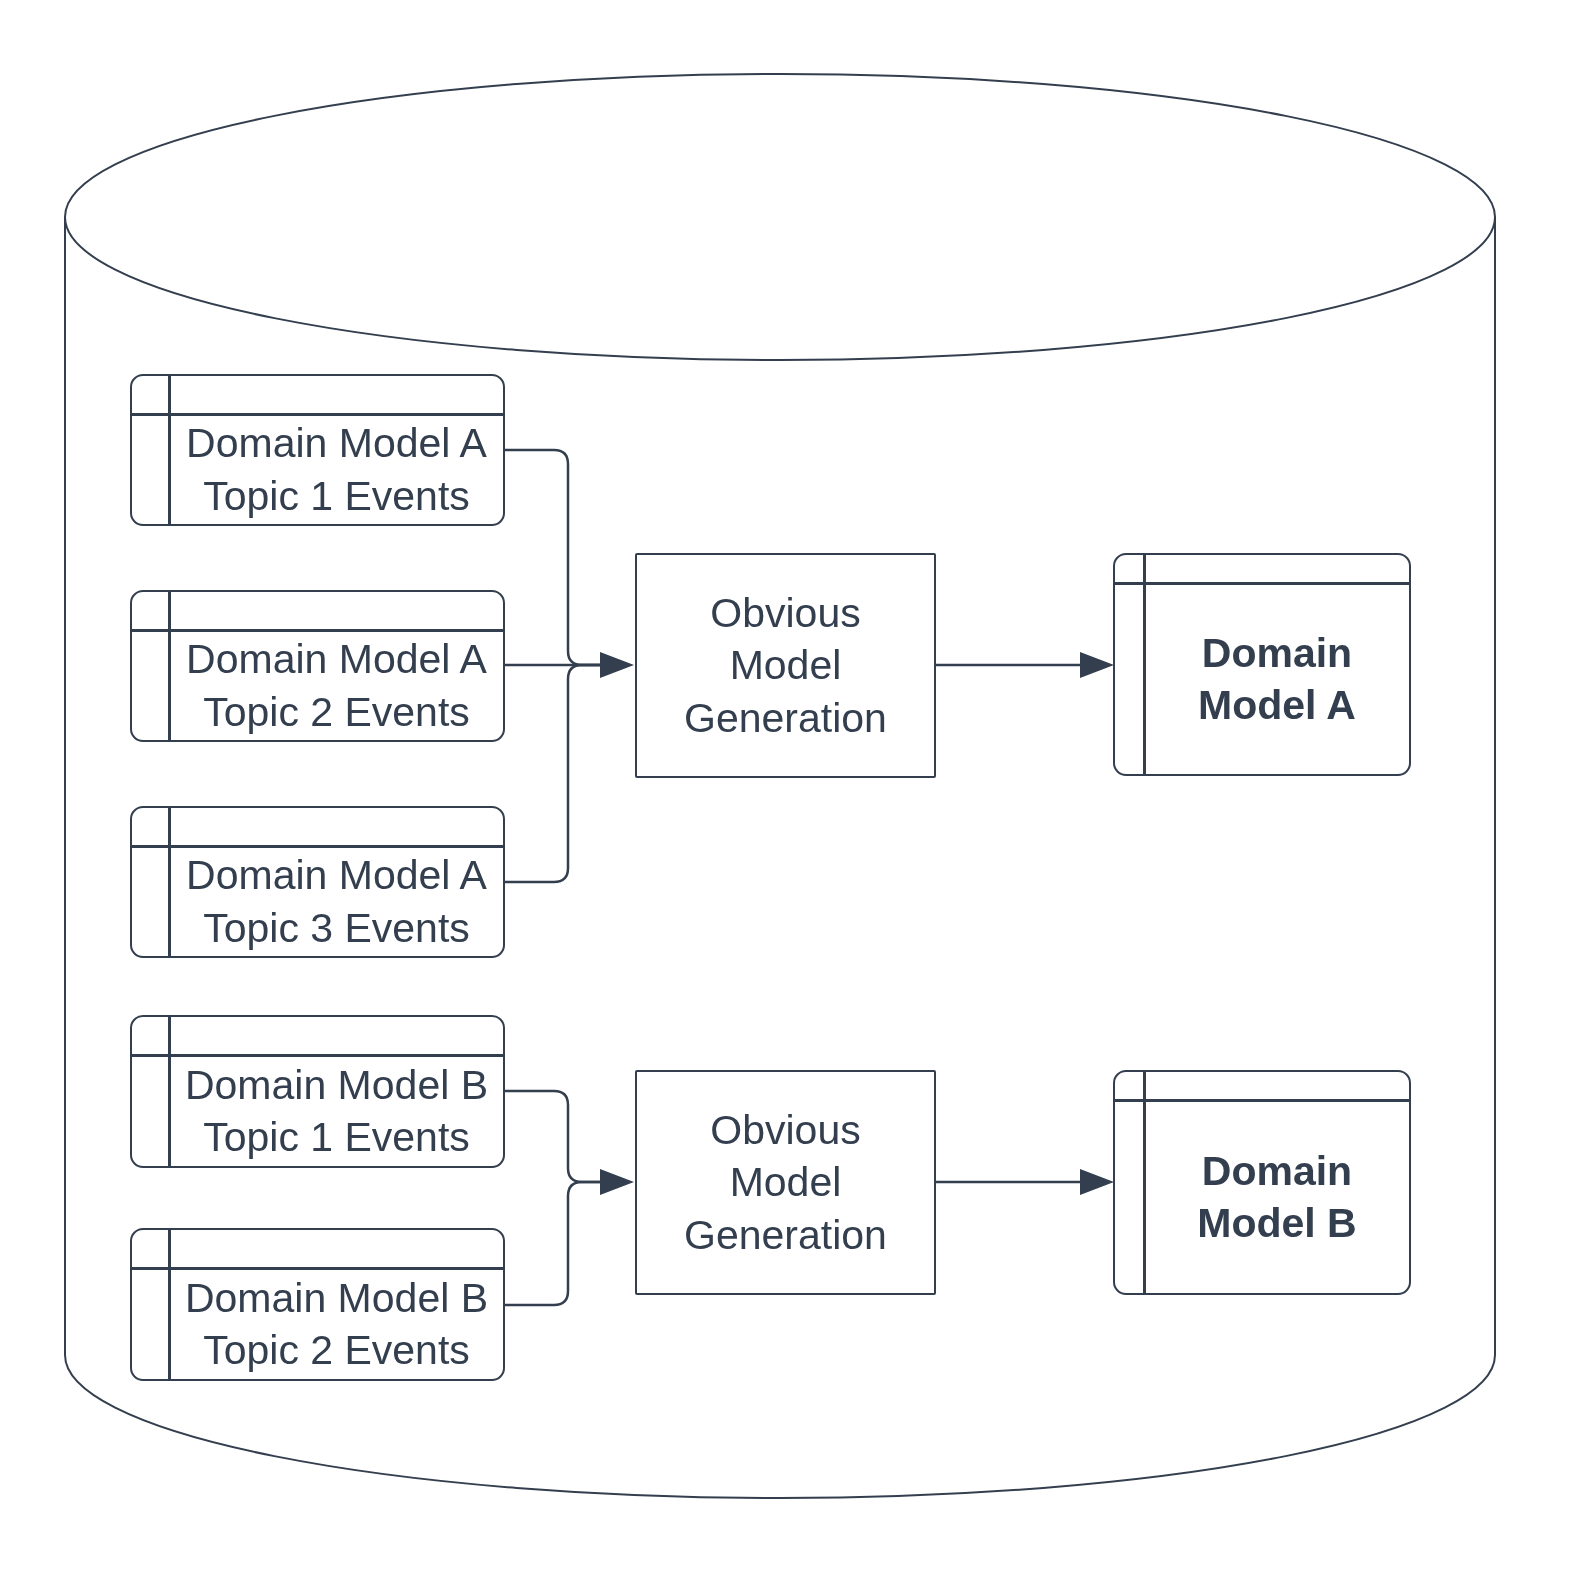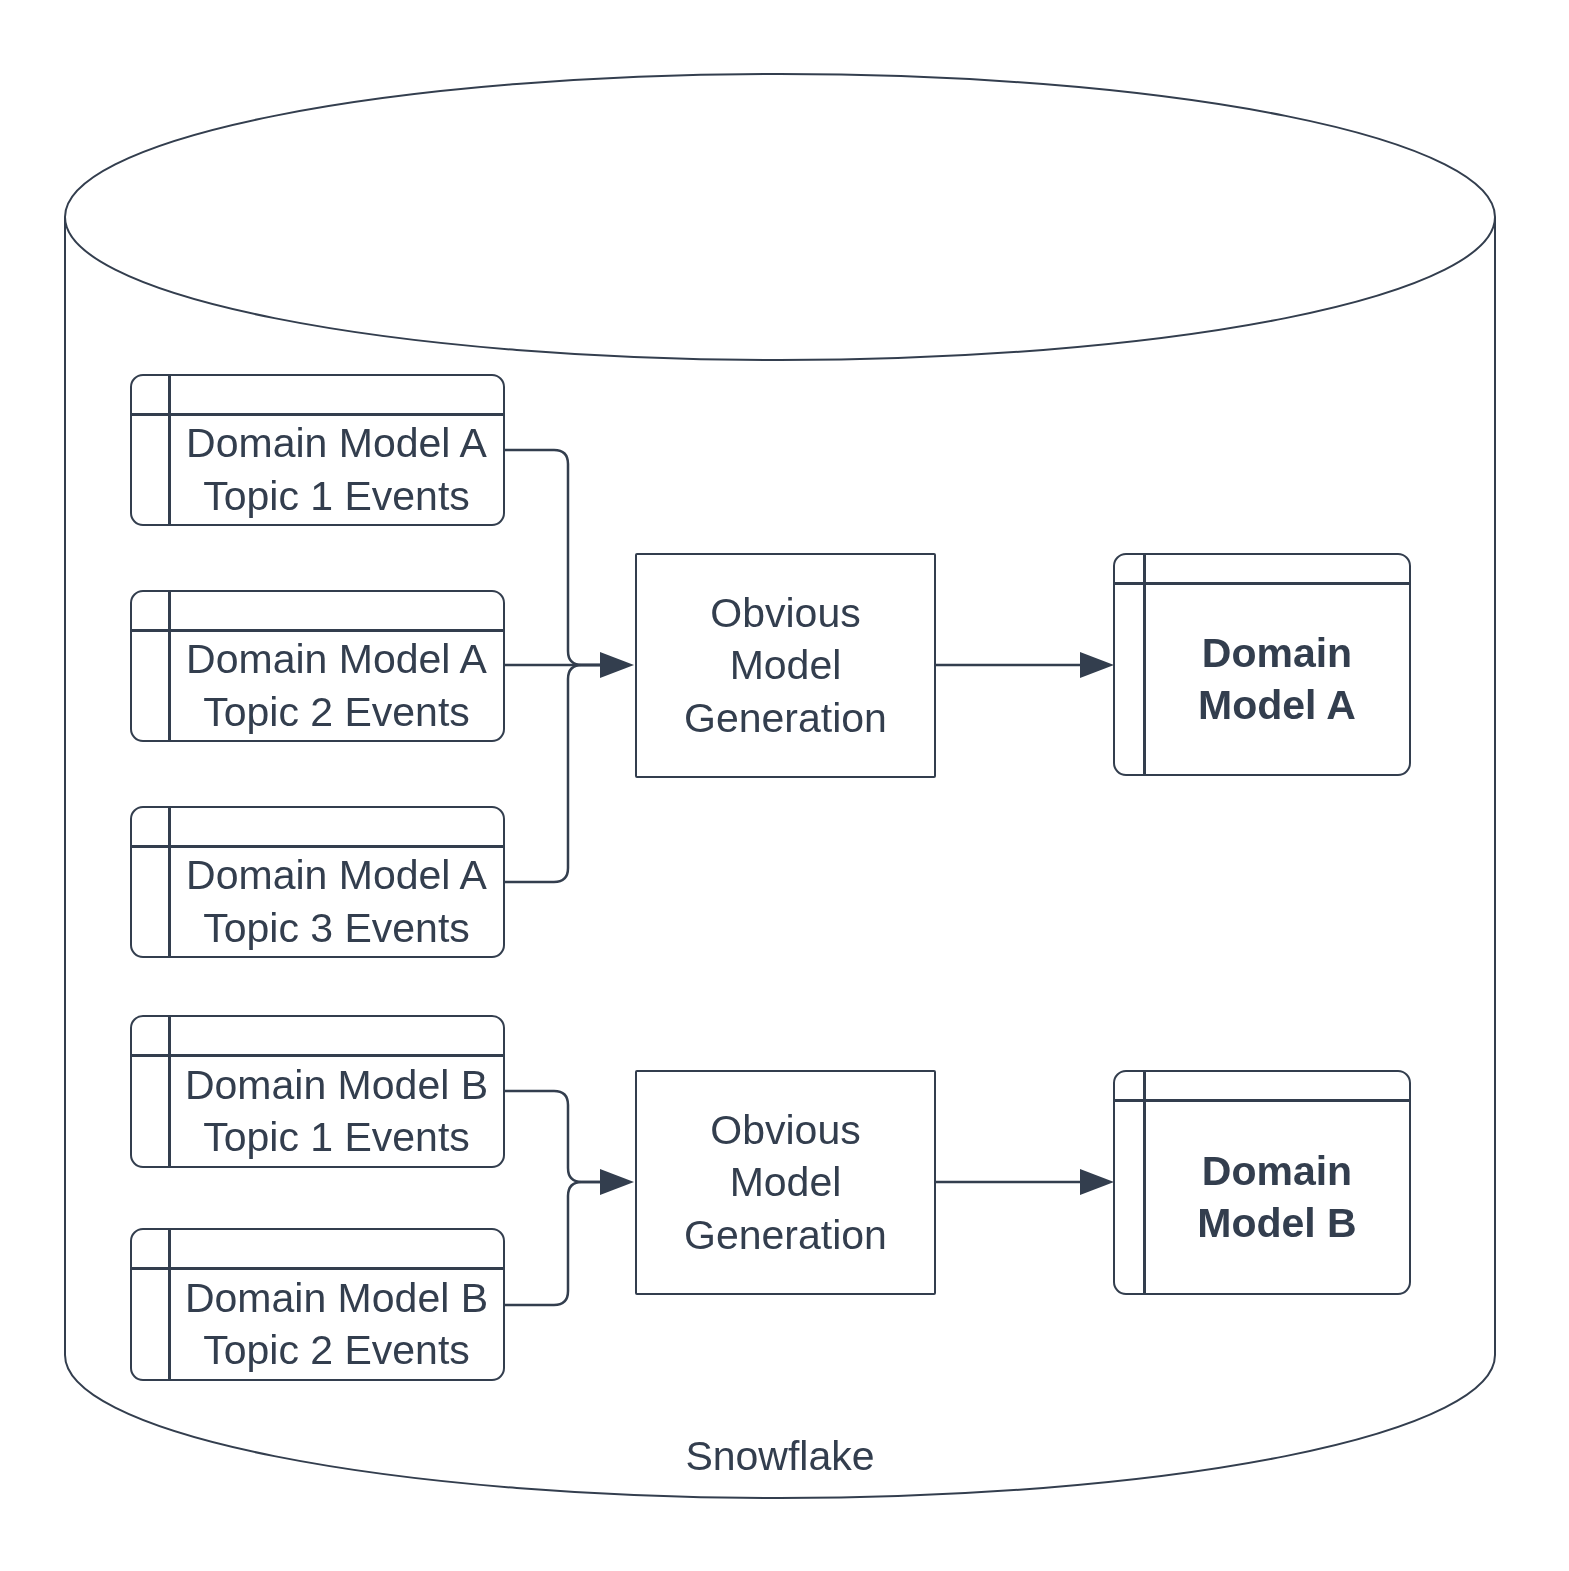--- a/index.html
+++ b/index.html
@@ -166,15 +166,14 @@
     <div class="lbl">Domain
 Model A</div>
   </div>
   <div class="tbl out out-1">
     <div class="hdiv"></div>
     <div class="vdiv"></div>
     <div class="lbl">Domain
 Model B</div>
   </div>
 
-  <div class="cyl-label">Snowflake</div>
 
 </div>
 
 </body></html>

